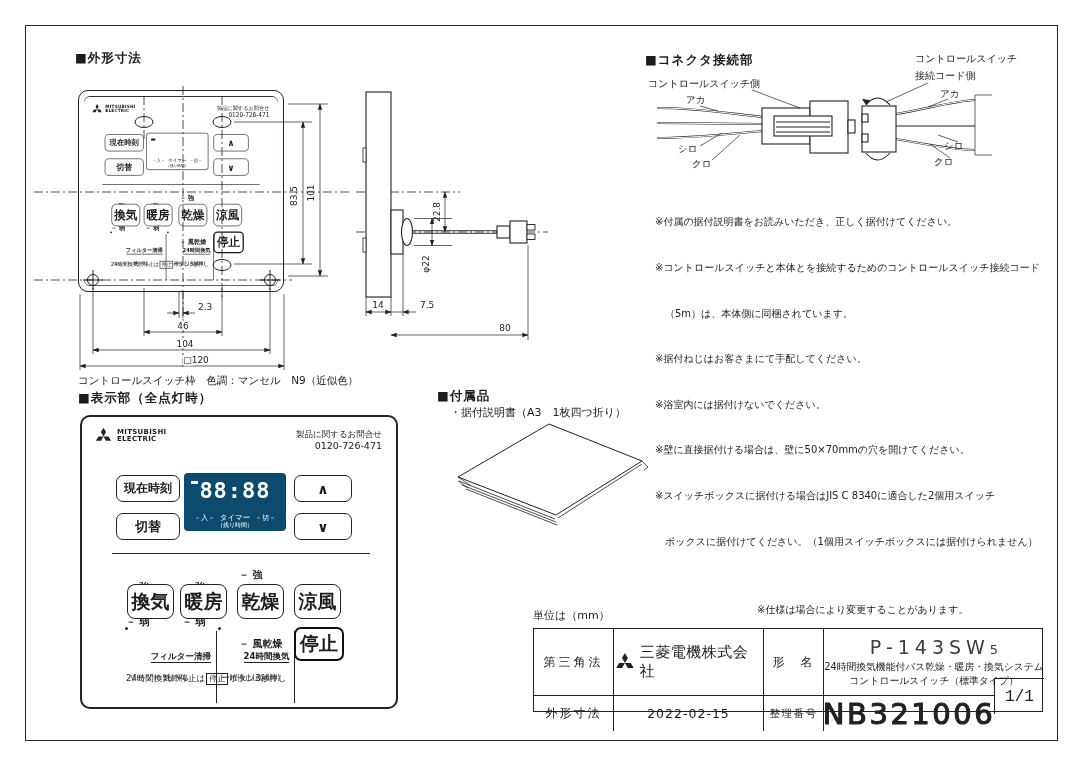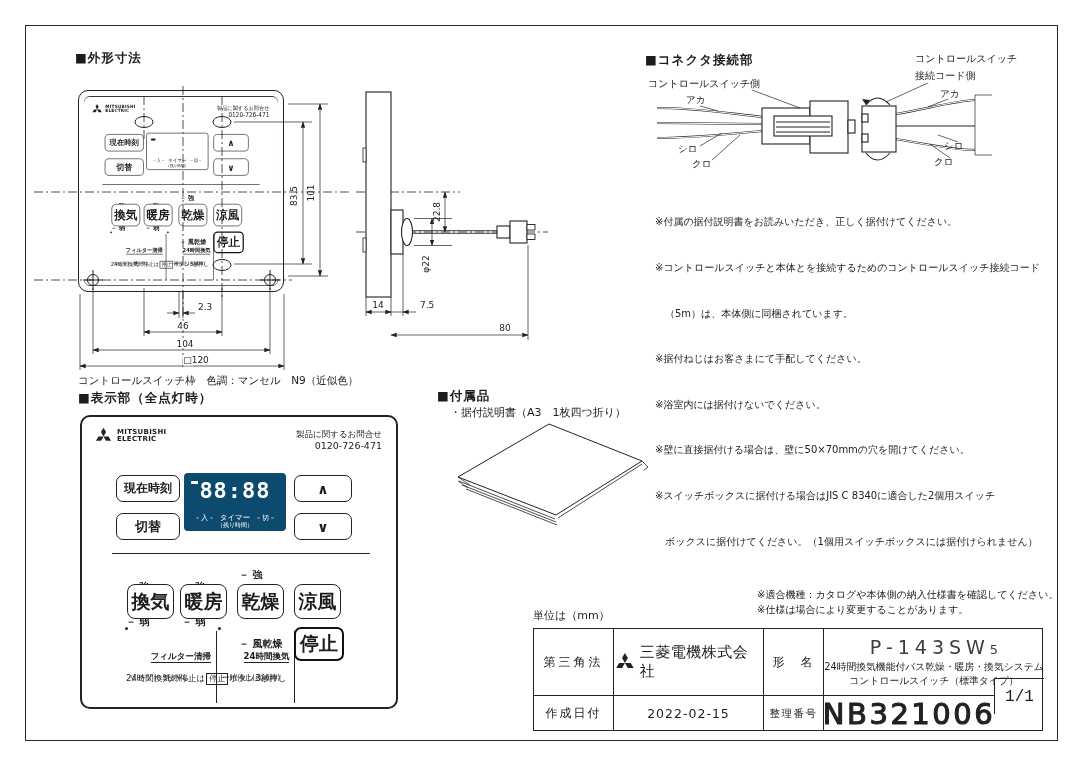--- a/index.html
+++ b/index.html
@@ -49,21 +49,21 @@
   #mini-slot .lcd{background:#fff;border:1px solid #222;color:#111;}
   #mini-slot .lcd-dash{background:#111;}
 
   
   .conn-label{position:absolute;font-size:10px;white-space:pre;}
 
   
   .notes{position:absolute;left:655px;top:184px;font-size:10px;line-height:15.2px;white-space:pre;}
 
   
-  .tblock{position:absolute;left:533px;top:628px;width:510px;height:103px;border:1.5px solid #222;box-sizing:border-box;}
+  .tblock{position:absolute;left:533px;top:628px;width:510px;height:84px;border:1.5px solid #222;box-sizing:border-box;}
   .cell{position:absolute;box-sizing:border-box;border-left:1px solid #222;display:flex;align-items:center;justify-content:center;}
   .cell.first{border-left:none;}
   .row2{border-top:1px solid #222;}
   .tb-company{display:flex;align-items:center;gap:4px;font-size:15px;font-weight:normal;letter-spacing:.5px;}
   .tb-model{flex-direction:column;justify-content:center;line-height:15px;}
   .model-main{font-size:19px;letter-spacing:5px;color:#3d3d3d;}
   .model-sub{font-size:13px;color:#3d3d3d;}
   .model-desc{font-size:9.8px;line-height:14px;}
 </style>
 </head>
@@ -75,21 +75,20 @@
   <div class="sec-title" style="left:75px;top:50px;">■外形寸法</div>
   <div class="plain" style="left:78px;top:374px;font-size:10.5px;">コントロールスイッチ枠　色調：マンセル　N9（近似色）</div>
   <div class="sec-title" style="left:78px;top:390px;">■表示部（全点灯時）</div>
   <div class="sec-title" style="left:645px;top:52px;">■コネクタ接続部</div>
   <div class="conn-label" style="left:648px;top:77px;">コントロールスイッチ側</div>
   <div class="conn-label" style="left:915px;top:52px;">コントロールスイッチ</div>
   <div class="conn-label" style="left:915px;top:69px;">接続コード側</div>
   <div class="sec-title" style="left:437px;top:388px;">■付属品</div>
   <div class="plain" style="left:450px;top:405px;font-size:11px;">・据付説明書（A3　1枚四つ折り）</div>
   <div class="plain" style="left:533px;top:608px;">単位は（mm）</div>
-  <div class="plain" style="left:757px;top:588px;font-size:10px;">※適合機種：カタログや本体側の納入仕様書を確認してください。</div>
   <div class="plain" style="left:757px;top:603px;font-size:10px;">※仕様は場合により変更することがあります。</div>
 
   <div class="notes">
     <div>※付属の据付説明書をお読みいただき、正しく据付けてください。</div>
     <div>※コントロールスイッチと本体とを接続するためのコントロールスイッチ接続コード</div>
     <div>　（5m）は、本体側に同梱されています。</div>
     <div>※据付ねじはお客さまにて手配してください。</div>
     <div>※浴室内には据付けないでください。</div>
     <div>※壁に直接据付ける場合は、壁に50×70mmの穴を開けてください。</div>
     <div>※スイッチボックスに据付ける場合はJIS C 8340に適合した2個用スイッチ</div>
@@ -433,21 +432,21 @@
       </div>
     </div>
     <div class="cell" style="left:229px;top:0;width:60px;height:66px;font-size:12px;letter-spacing:2px;">形　名</div>
     <div class="cell tb-model" style="left:289px;top:0;width:221px;height:66px;">
       <div style="line-height:21px;">
         <span class="model-main">P-143SW</span><span class="model-sub">5</span>
       </div>
       <div class="model-desc">24時間換気機能付バス乾燥・暖房・換気システム</div>
       <div class="model-desc">コントロールスイッチ（標準タイプ）</div>
     </div>
-    <div class="cell first row2" style="left:0;top:66px;width:79px;height:36px;font-size:12px;letter-spacing:2px;">作成日付</div>
+    <div class="cell first row2" style="left:0;top:66px;width:79px;height:36px;font-size:12px;letter-spacing:2px;">外形寸法</div>
     <div class="cell row2" style="left:79px;top:66px;width:150px;height:36px;font-size:12.5px;letter-spacing:1px;">2022-02-15</div>
     <div class="cell row2" style="left:229px;top:66px;width:60px;height:36px;font-size:10.5px;letter-spacing:1.5px;">整理番号</div>
     <div class="cell row2" style="left:289px;top:66px;width:171px;height:36px;">
       <svg width="168" height="34" viewBox="0 0 168 34" style="position:static">
         <text x="84" y="27" text-anchor="middle" font-size="29" letter-spacing="2.5" fill="#fff" stroke="#222" stroke-width="1.1" font-family="'DejaVu Sans Mono',monospace">NB321006</text>
       </svg>
     </div>
     <div class="cell row2" style="left:460px;top:49px;width:50px;height:36px;font-size:16px;font-family:Liberation Mono, monospace;">1/1</div>
   </div>
 </div>

